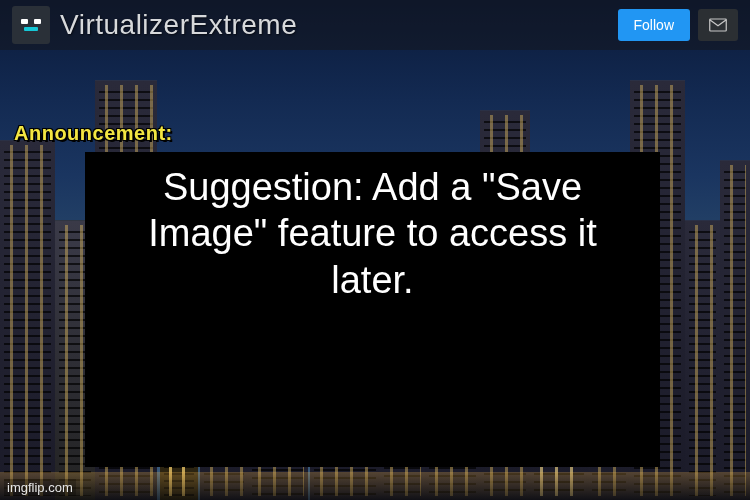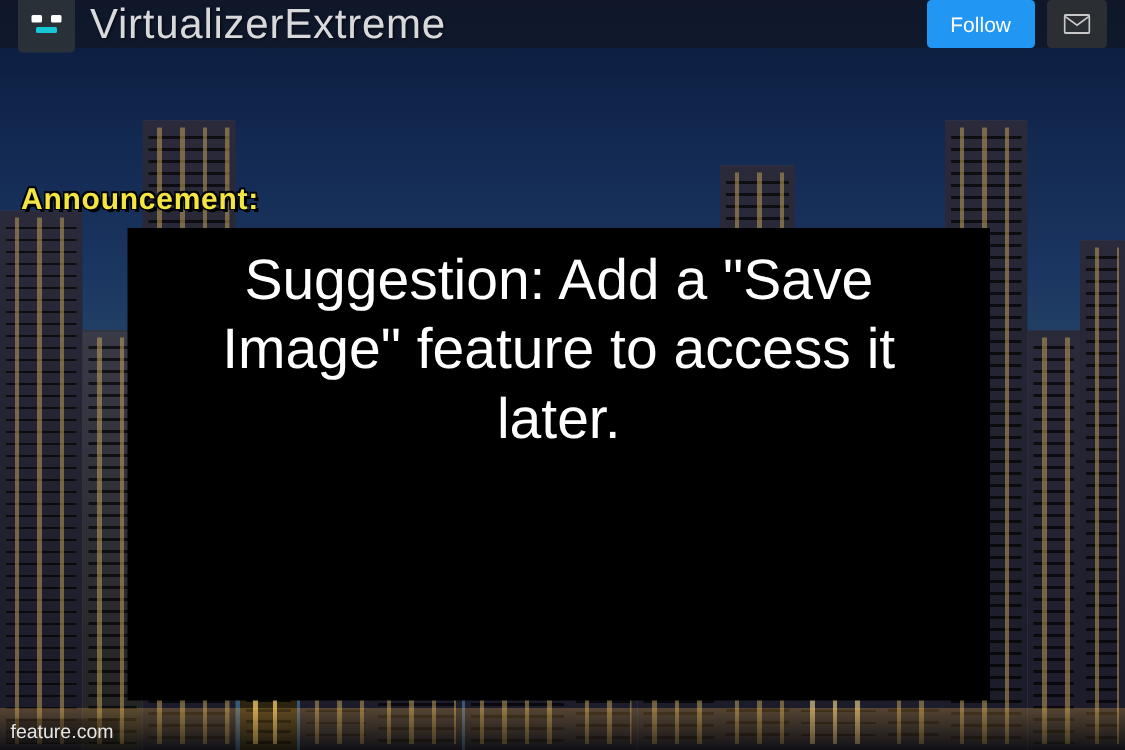--- a/index.html
+++ b/index.html
@@ -56,21 +56,21 @@
       position: absolute; left:0; right:0; bottom:0; height: 28px;
       background: linear-gradient(to bottom, rgba(255,190,80,0.25), rgba(10,10,10,0.6));
     }
 
     
     .topbar {
       position: relative;
       z-index: 2;
       display: flex;
       align-items: center;
-      height: 32px;
+      height: 50px;
       padding: 0 12px;
       background: rgba(20,20,24,0.5);
     }
     .avatar {
       width: 38px; height: 38px;
       background: #2a3038;
       border-radius: 3px;
       display: flex;
       flex-direction: column;
       align-items: center;
@@ -204,13 +204,13 @@
     </svg>
   </button>
 </div>
 
 <div class="announce-label">Announcement:</div>
 
 <div class="announce-box">
   <div class="announce-text">Suggestion: Add a "Save Image" feature to access it later.</div>
 </div>
 
-<div class="watermark">feature.com</div>
+<div class="watermark">imgflip.com</div>
 
 </body></html>

